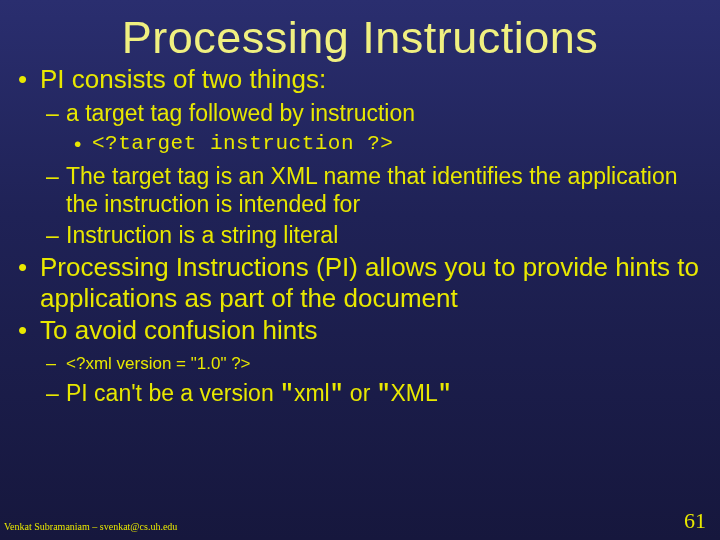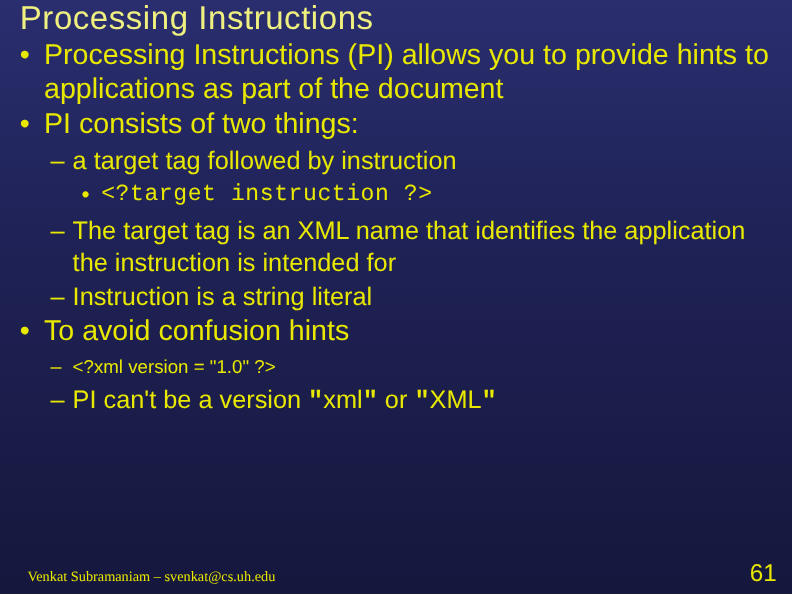--- a/index.html
+++ b/index.html
@@ -13,25 +13,26 @@
     width: 720px;
     height: 540px;
     background: linear-gradient(180deg, #2a2e6f 0%, #1f2256 40%, #16173d 100%);
     color: #e8e800;
     font-family: Verdana, Geneva, sans-serif;
     position: relative;
     box-sizing: border-box;
     padding: 0 18px;
   }
   .title {
+    text-align: center;
     font-family: Tahoma, Verdana, Geneva, sans-serif;
-    font-size: 30px;
+    font-size: 45px;
     letter-spacing: 0.5px;
     color: #f0f080;
-    padding-top: 0px;
+    padding-top: 12px;
     margin: 0;
     font-weight: normal;
   }
   .bullets-l1 {
     font-size: 26px;
     line-height: 1.18;
     margin: 0;
     padding-left: 22px;
   }
   .bullets-l1 > li {
@@ -88,64 +89,64 @@
   .mono-small {
     font-family: Tahoma, Verdana, Geneva, sans-serif;
     font-size: 17px;
   }
   .dq {
     font-family: "Courier New", monospace;
     font-weight: bold;
   }
   .footer-left {
     position: absolute;
-    left: 25px;
+    left: 4px;
     bottom: 8px;
     font-family: "Times New Roman", serif;
-    font-size: 13px;
+    font-size: 10px;
     color: #e8e800;
   }
   .footer-right {
     position: absolute;
     right: 14px;
     bottom: 6px;
-    font-family: Liberation Sans, sans-serif;
+    font-family: Liberation Serif, serif;
     font-size: 22px;
     color: #e8e800;
   }
 </style>
 </head>
 <body>
 
 <div class="slide">
 
   <h1 class="title">Processing Instructions</h1>
 
   <ul class="bullets-l1">
-
-    <li>
-      <span>Processing Instructions (PI) allows you to provide hints to applications as part of the document</span>
-    </li>
 
     <li>
       <span>PI consists of two things:</span>
       <ul class="dash-l2">
         <li>
           <span>a target tag followed by instruction</span>
           <ul class="bullet-l3">
             <li>&lt;?target instruction ?&gt;</li>
           </ul>
         </li>
         <li>
           <span>The target tag is an XML name that identifies the application the instruction is intended for</span>
         </li>
         <li>
           <span>Instruction is a string literal</span>
         </li>
       </ul>
+    </li>
+
+    <li>
+      <span>Processing Instructions (PI) allows you to provide hints to applications as part of the document</span>
     </li>
 
     <li>
       <span>To avoid confusion hints</span>
       <ul class="dash-l2 small">
         <li>
           <span class="mono-small">&lt;?xml version = "1.0" ?&gt;</span>
         </li>
       </ul>
       <ul class="dash-l2">

